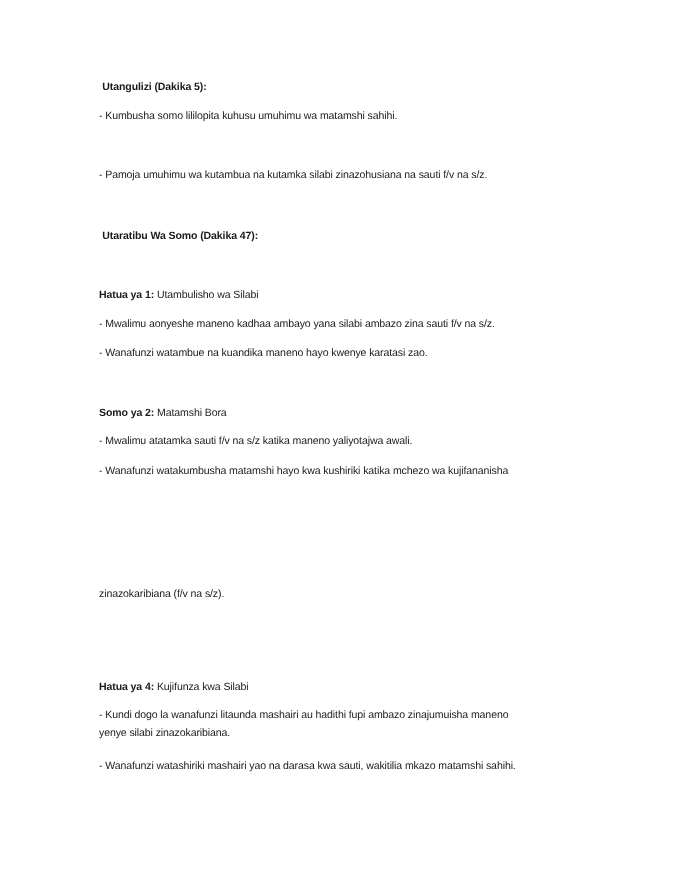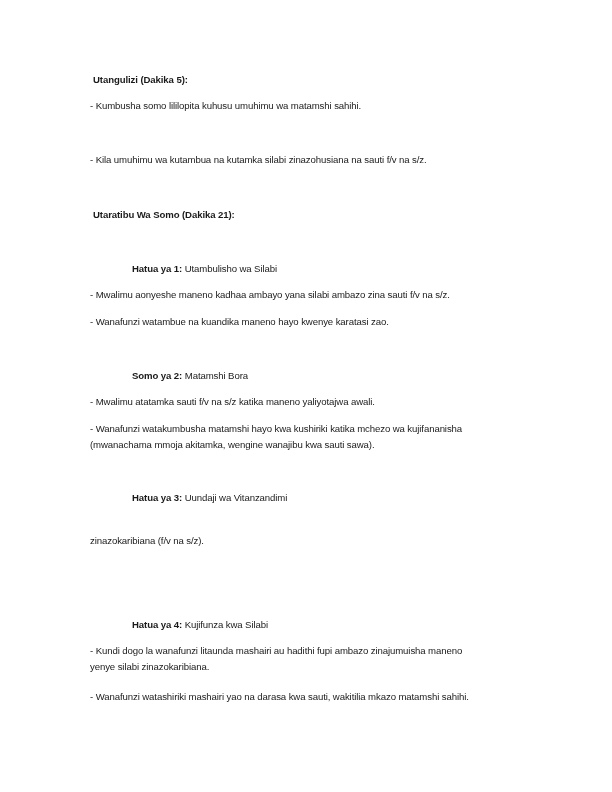--- a/index.html
+++ b/index.html
@@ -1,49 +1,45 @@
 <!DOCTYPE html>
 <html><head>
 <meta charset="utf-8">
 <style>
   html, body { margin: 0; padding: 0; background: #ffffff; }
   body { width: 612px; height: 792px; position: relative; overflow: hidden;
          font-family: "Liberation Sans", "DejaVu Sans", sans-serif; color: #1a1a1a; }
   .page { position: absolute; left: 16px; top: 0; width: 612px; height: 792px; }
   .line { position: absolute; left: 74px; font-size: 9.6px; line-height: 15px; white-space: nowrap; letter-spacing: -0.1px; }
   .h { font-weight: bold; left: 77px; }
-  .step b { font-weight: bold; margin-left: 42px; }
+  .step b { font-weight: bold; }
 </style>
 </head>
 <body>
 
 <div class="page">
 
   <div class="line h" style="top:72px">Utangulizi (Dakika 5):</div>
   <div class="line" style="top:98px">- Kumbusha somo lililopita kuhusu umuhimu wa matamshi sahihi.</div>
-  <div class="line" style="top:152px">- Kila umuhimu wa kutambua na kutamka silabi zinazohusiana na sauti f/v na s/z.</div>
+  <div class="line" style="top:152px">- Pamoja umuhimu wa kutambua na kutamka silabi zinazohusiana na sauti f/v na s/z.</div>
 
-  <div class="line h" style="top:207px">Utaratibu Wa Somo (Dakika 21):</div>
+  <div class="line h" style="top:207px">Utaratibu Wa Somo (Dakika 47):</div>
 
   <div class="line step" style="top:261px">
     <b>Hatua ya 1:</b><span> Utambulisho wa Silabi</span>
   </div>
   <div class="line" style="top:287px">- Mwalimu aonyeshe maneno kadhaa ambayo yana silabi ambazo zina sauti f/v na s/z.</div>
   <div class="line" style="top:314px">- Wanafunzi watambue na kuandika maneno hayo kwenye karatasi zao.</div>
 
   <div class="line step" style="top:368px">
     <b>Somo ya 2:</b><span> Matamshi Bora</span>
   </div>
   <div class="line" style="top:394px">- Mwalimu atatamka sauti f/v na s/z katika maneno yaliyotajwa awali.</div>
   <div class="line" style="top:421px">- Wanafunzi watakumbusha matamshi hayo kwa kushiriki katika mchezo wa kujifananisha</div>
-  <div class="line" style="top:437px">(mwanachama mmoja akitamka, wengine wanajibu kwa sauti sawa).</div>
 
-  <div class="line step" style="top:490px">
-    <b>Hatua ya 3:</b><span> Uundaji wa Vitanzandimi</span>
-  </div>
   <div class="line" style="top:533px">zinazokaribiana (f/v na s/z).</div>
 
   <div class="line step" style="top:617px">
     <b>Hatua ya 4:</b><span> Kujifunza kwa Silabi</span>
   </div>
   <div class="line" style="top:643px">- Kundi dogo la wanafunzi litaunda mashairi au hadithi fupi ambazo zinajumuisha maneno</div>
   <div class="line" style="top:659px">yenye silabi zinazokaribiana.</div>
   <div class="line" style="top:689px">- Wanafunzi watashiriki mashairi yao na darasa kwa sauti, wakitilia mkazo matamshi sahihi.</div>
 
 </div>

